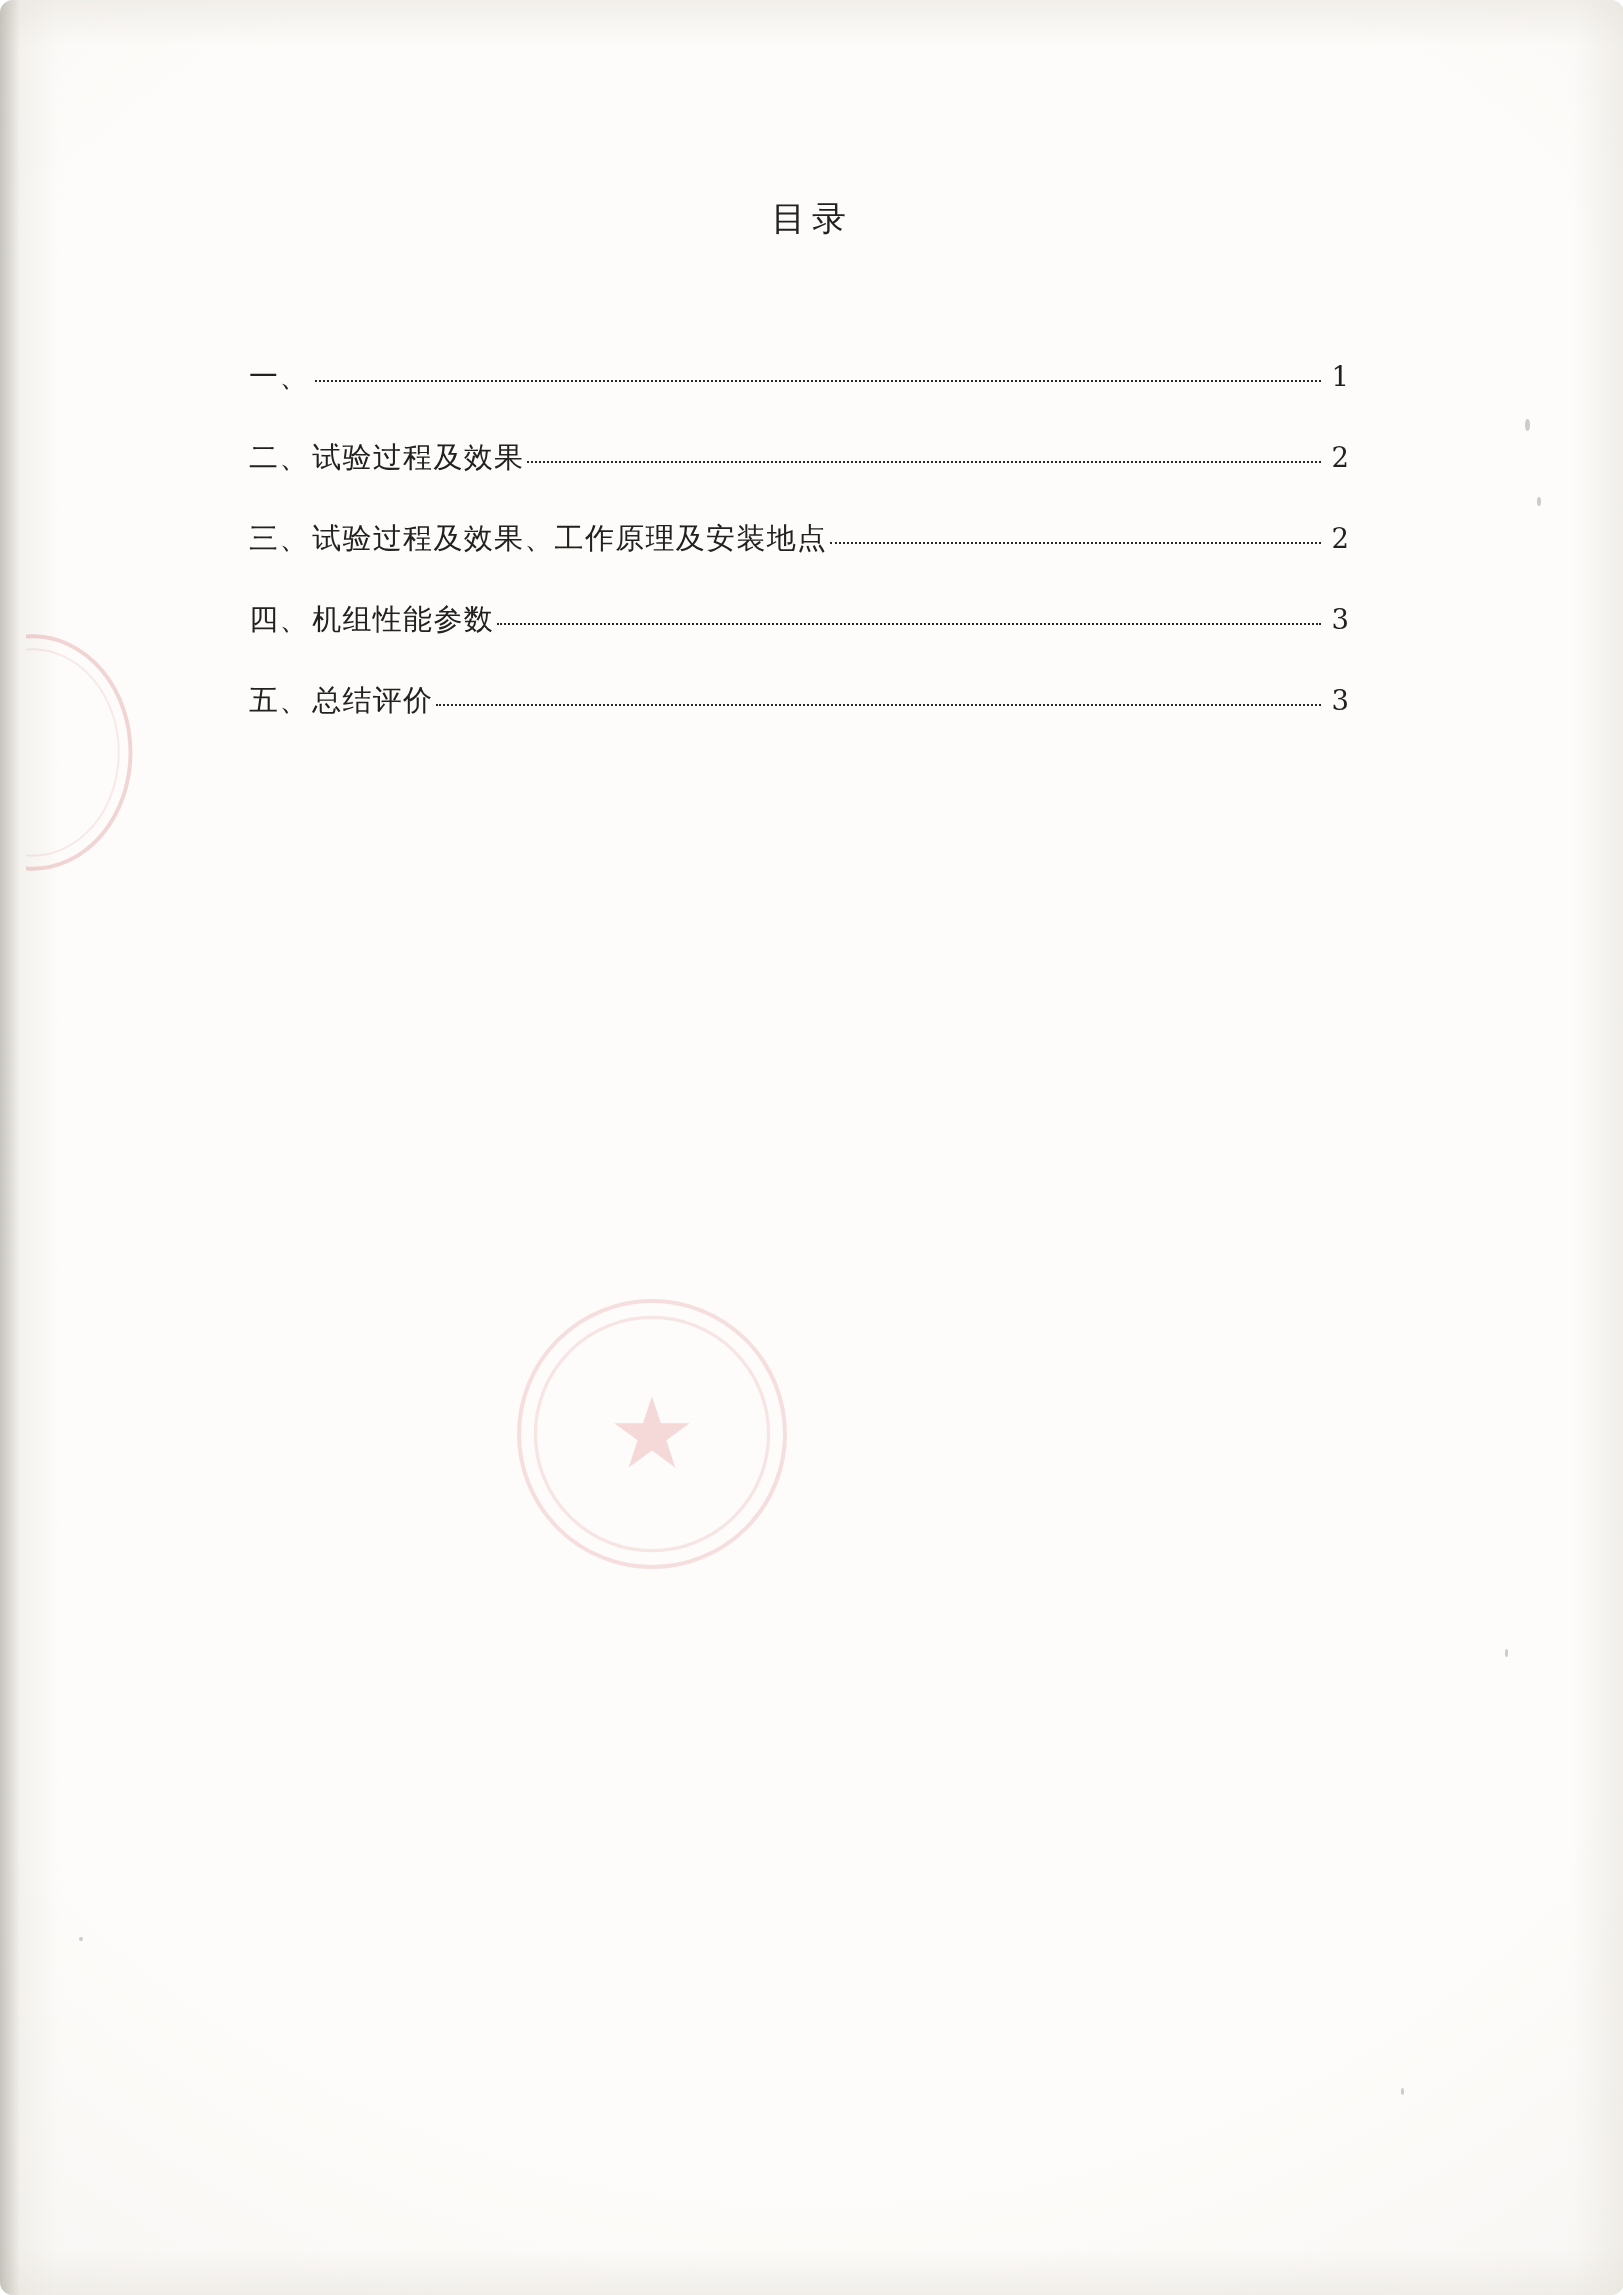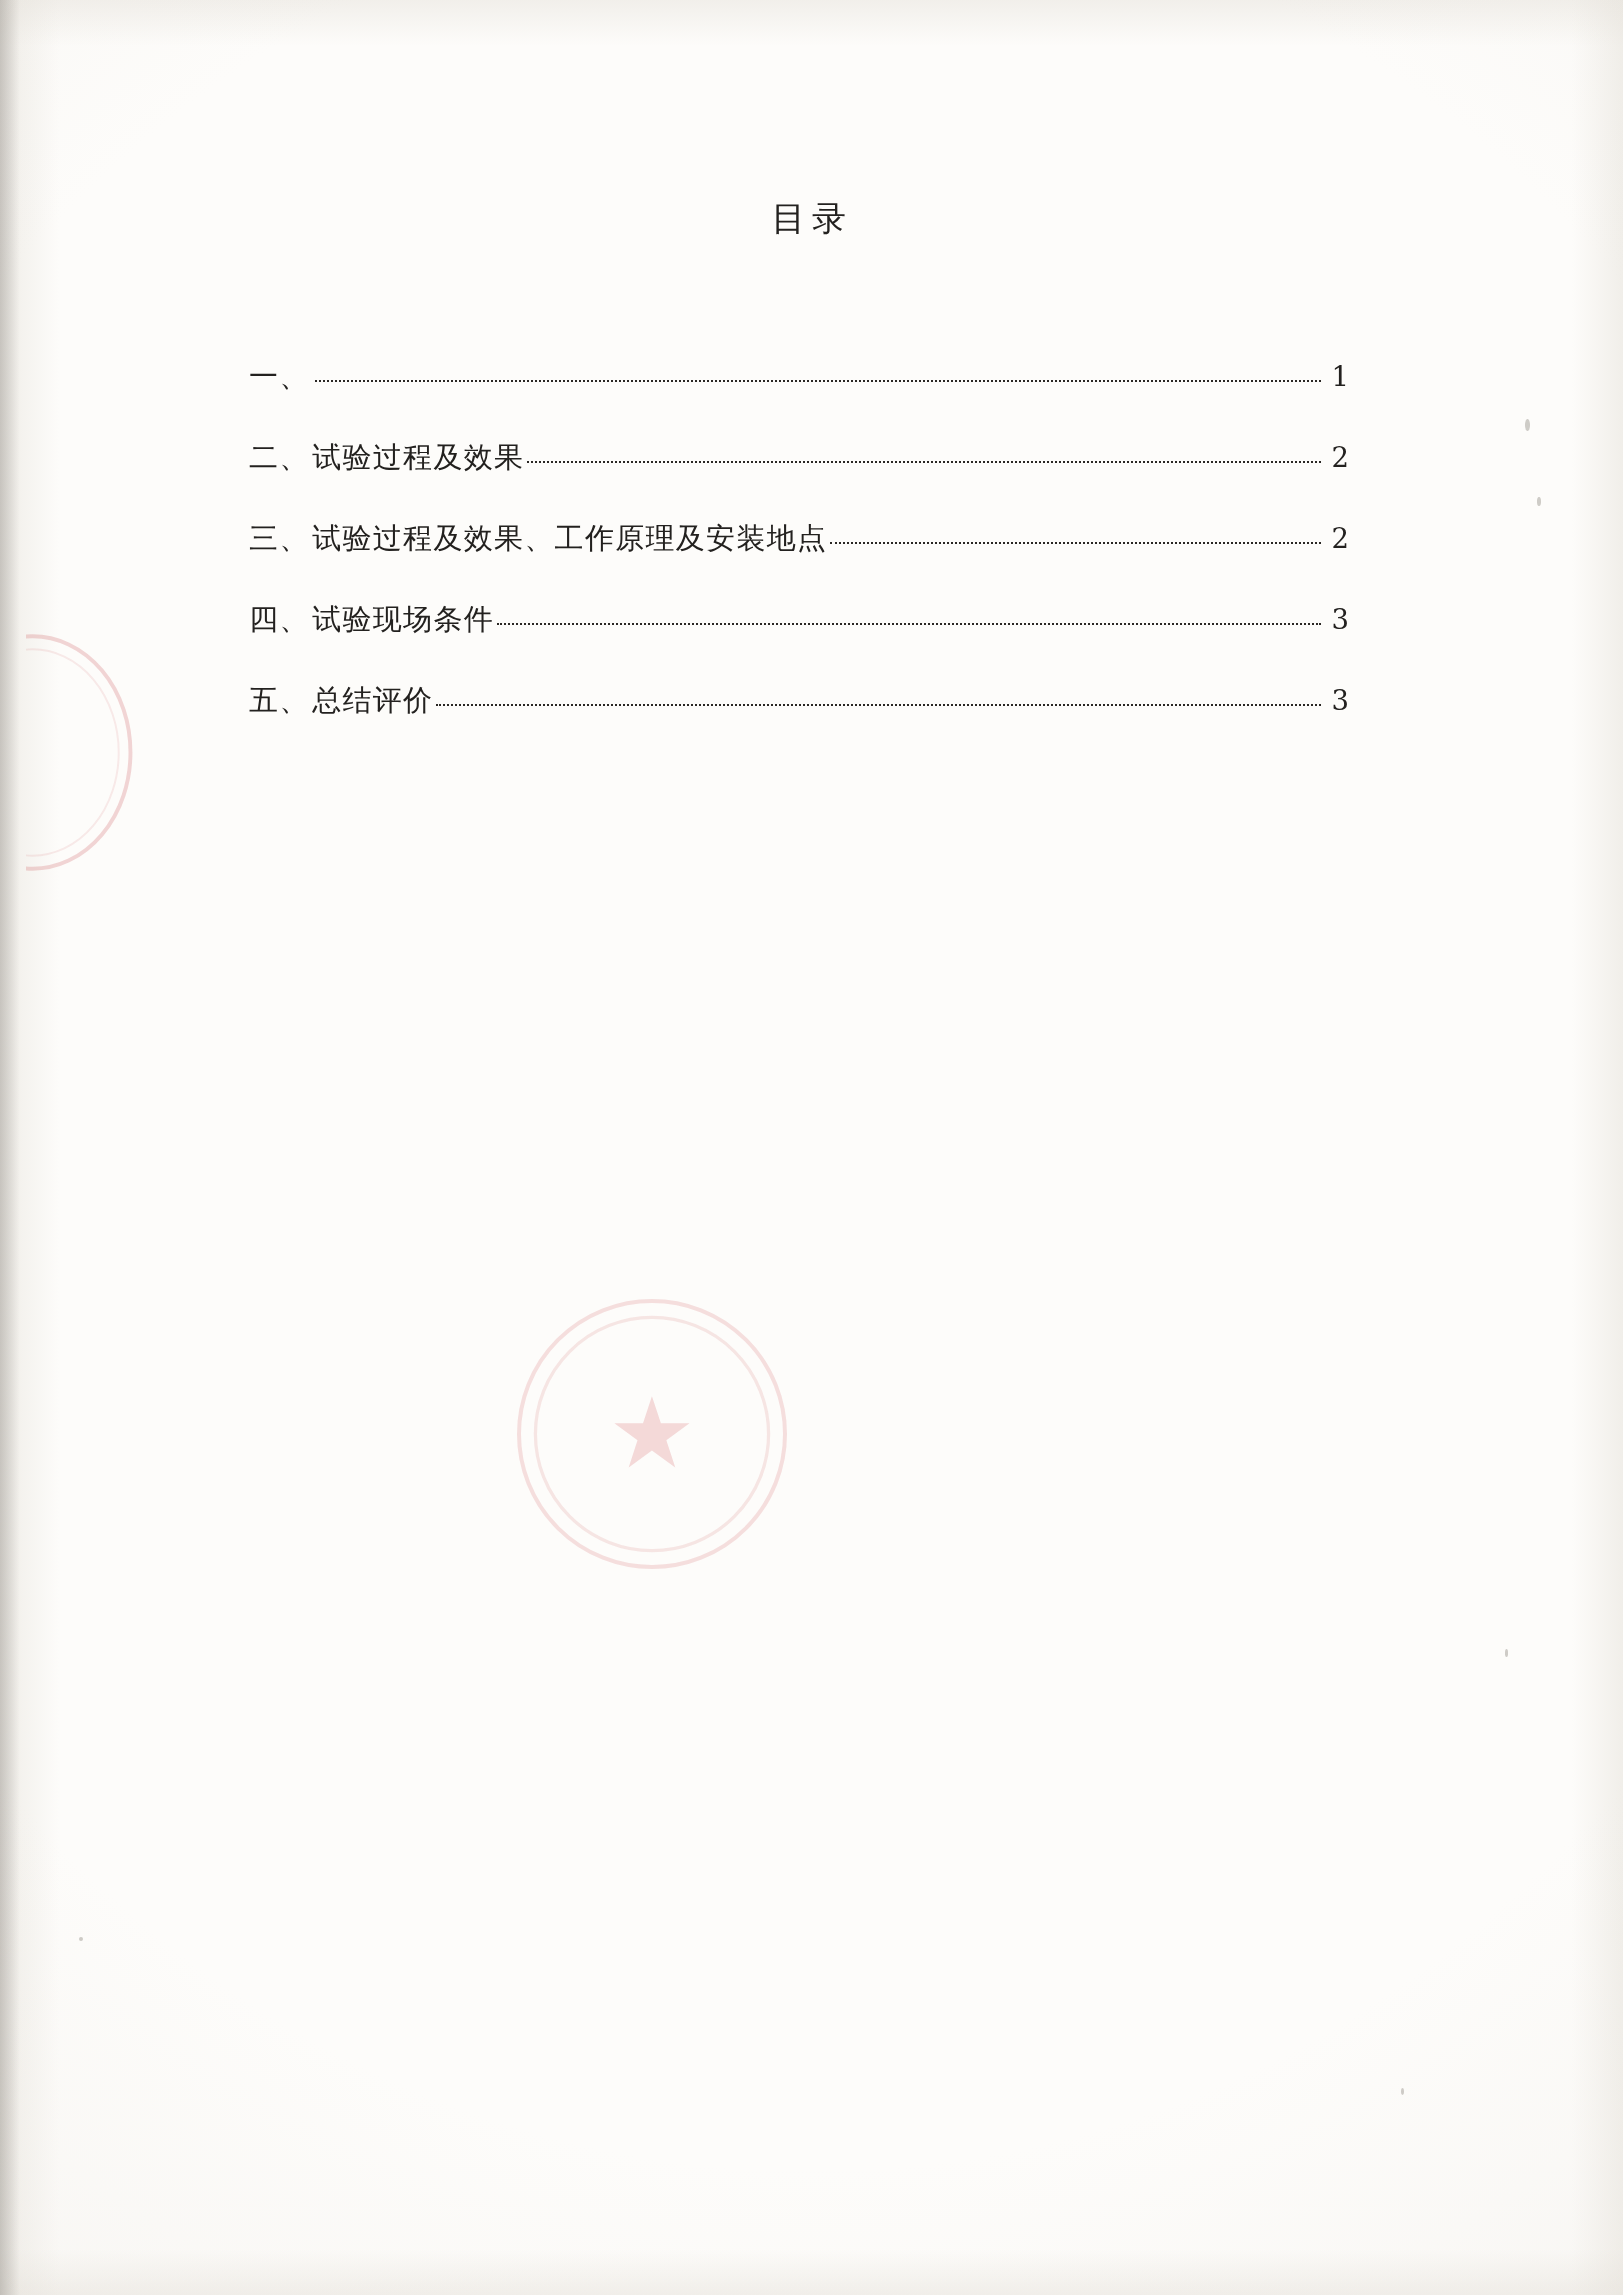--- a/index.html
+++ b/index.html
@@ -9,20 +9,21 @@
   }
   body {
     font-family: "Liberation Serif", serif;
   }
   .page {
     position: relative;
     width: 1624px;
     height: 2295px;
     background: #fdfcfa;
     overflow: hidden;
+    border-radius: 13px;
   }
   
   .paper-tint {
     position: absolute;
     inset: 0;
     background:
       radial-gradient(ellipse 120% 90% at 50% 45%, rgba(255,255,255,0) 55%, rgba(232,228,222,0.55) 100%),
       linear-gradient(90deg, rgba(228,224,216,0.55) 0px, rgba(255,255,255,0) 59px),
       linear-gradient(270deg, rgba(228,224,216,0.5) 0px, rgba(255,255,255,0) 52px),
       linear-gradient(180deg, rgba(230,226,219,0.5) 0px, rgba(255,255,255,0) 46px),
@@ -172,21 +173,21 @@
 
     <div class="toc-entry">
       <span class="toc-num">三、</span>
       <span class="toc-label">试验过程及效果、工作原理及安装地点</span>
       <span class="toc-leader"></span>
       <span class="toc-page">2</span>
     </div>
 
     <div class="toc-entry">
       <span class="toc-num">四、</span>
-      <span class="toc-label">试验现场条件</span>
+      <span class="toc-label">机组性能参数</span>
       <span class="toc-leader"></span>
       <span class="toc-page">3</span>
     </div>
 
     <div class="toc-entry">
       <span class="toc-num">五、</span>
       <span class="toc-label">总结评价</span>
       <span class="toc-leader"></span>
       <span class="toc-page">3</span>
     </div>

